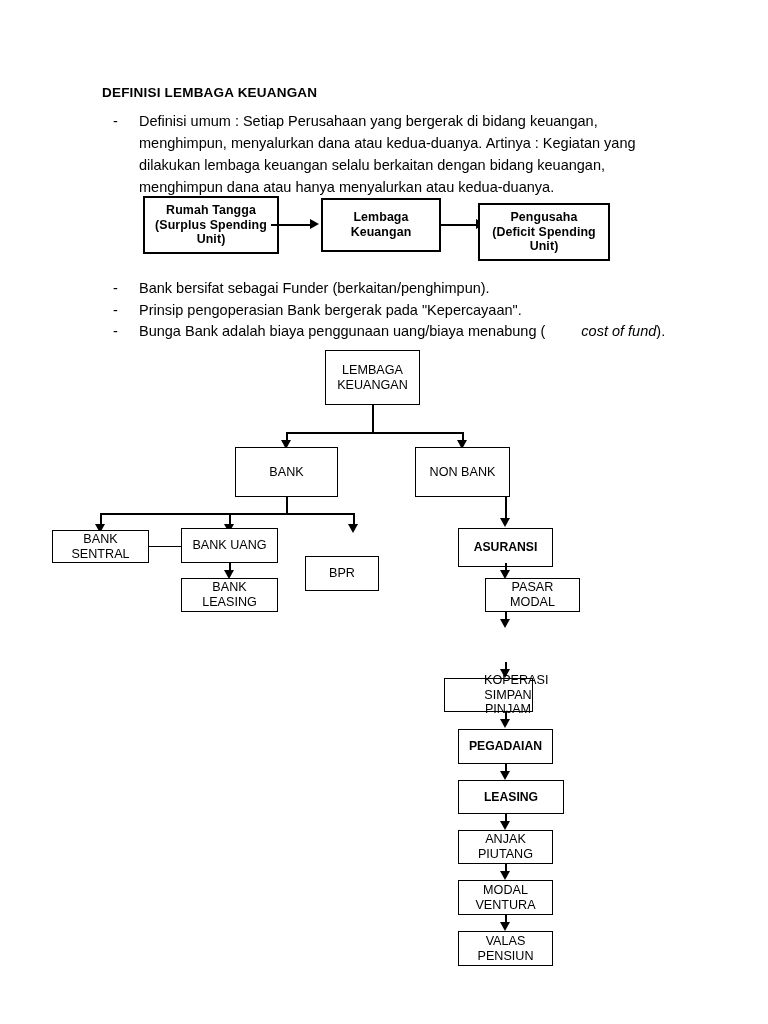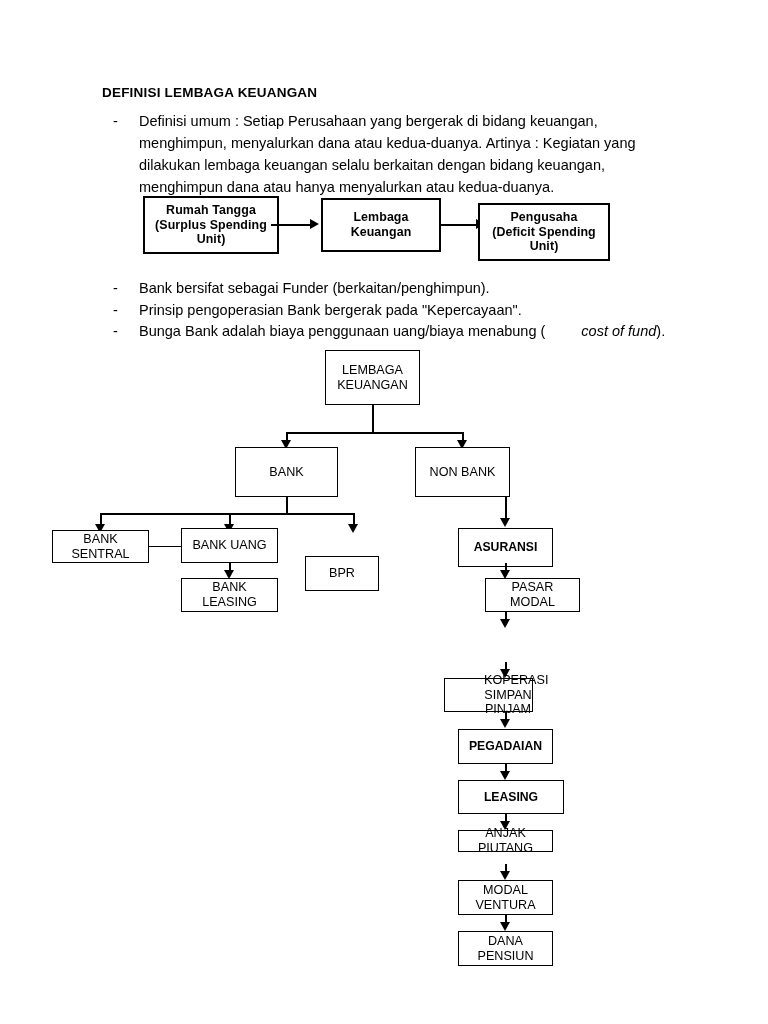--- a/index.html
+++ b/index.html
@@ -262,38 +262,38 @@
   </div>
 
   <div class="vline" style="left:505px; top:764px; height:9px;"></div>
   <div class="arrow-down" style="left:500px; top:771px;"></div>
   <div class="box orgbox bold" style="left:458px; top:780px; width:106px; height:34px;align-items:center;">
     <span class="lbl">LEASING</span>
   </div>
 
   <div class="vline" style="left:505px; top:814px; height:9px;"></div>
   <div class="arrow-down" style="left:500px; top:821px;"></div>
-  <div class="box orgbox" style="left:458px; top:830px; width:95px; height:22px;">
+  <div class="box orgbox" style="left:458px; top:830px; width:95px; height:34px;">
     <span class="lbl">
       <span>ANJAK</span><br>
       <span>PIUTANG</span>
     </span>
   </div>
 
   <div class="vline" style="left:505px; top:864px; height:9px;"></div>
   <div class="arrow-down" style="left:500px; top:871px;"></div>
   <div class="box orgbox" style="left:458px; top:880px; width:95px; height:35px;">
     <span class="lbl">
       <span>MODAL</span><br>
       <span>VENTURA</span>
     </span>
   </div>
 
   <div class="vline" style="left:505px; top:915px; height:9px;"></div>
   <div class="arrow-down" style="left:500px; top:922px;"></div>
   <div class="box orgbox" style="left:458px; top:931px; width:95px; height:35px;">
     <span class="lbl">
-      <span>DANA</span><br>
+      <span>VALAS</span><br>
       <span>PENSIUN</span>
     </span>
   </div>
 
 </div>
 
 </body></html>

